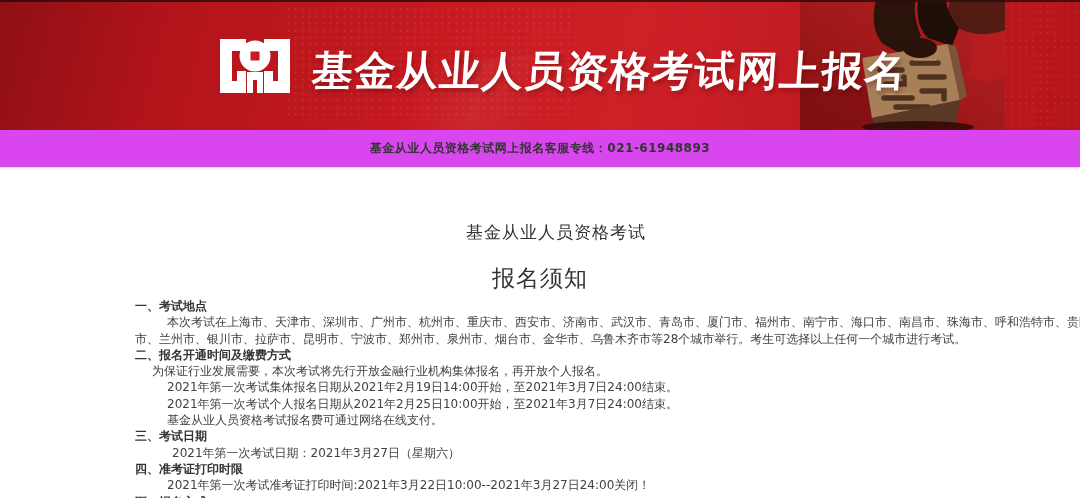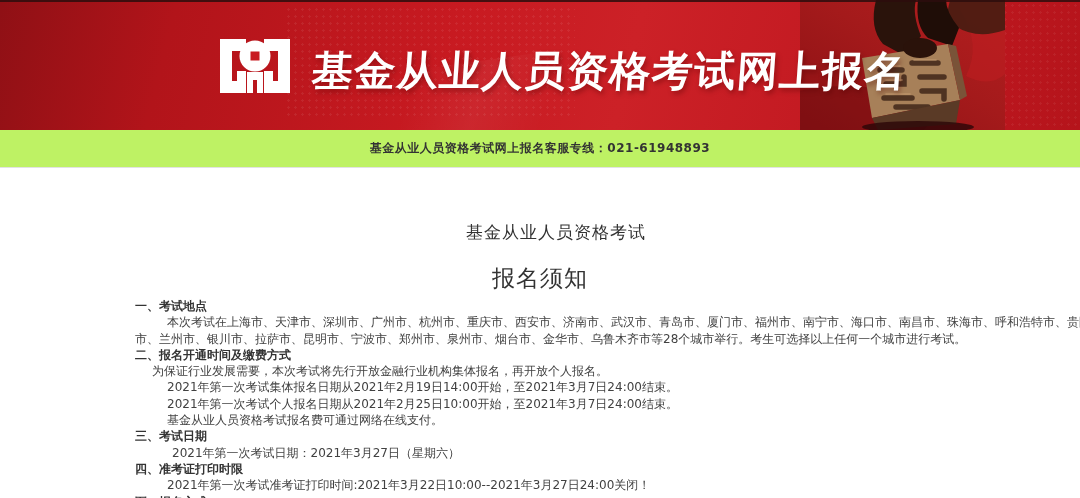--- a/index.html
+++ b/index.html
@@ -37,21 +37,21 @@
     letter-spacing:1.5px; white-space:nowrap;
     transform:skewX(-4deg);
     text-shadow:2px 3px 5px rgba(80,0,0,.4);
   }
 
   .photo { position:absolute; left:800px; top:0; width:205px; height:130px; z-index:3; }
 
   
   .hotline-bar {
     position:absolute; left:0; top:130px; width:1080px; height:37px;
-    background:#bef264; border-bottom:1px solid #e2e2e2;
+    background:#d946ef; border-bottom:1px solid #e2e2e2;
     display:flex; align-items:center; justify-content:center;
   }
   .hotline-text { font-size:12px; font-weight:bold; color:#333333; letter-spacing:.5px; }
 
   
   .page-title, .page-subtitle {
     position:absolute; left:0; width:1080px; text-align:center;
     color:#333333; letter-spacing:1px;
   }
   .page-title    { top:221px; font-size:17px;padding-left:16px; }

